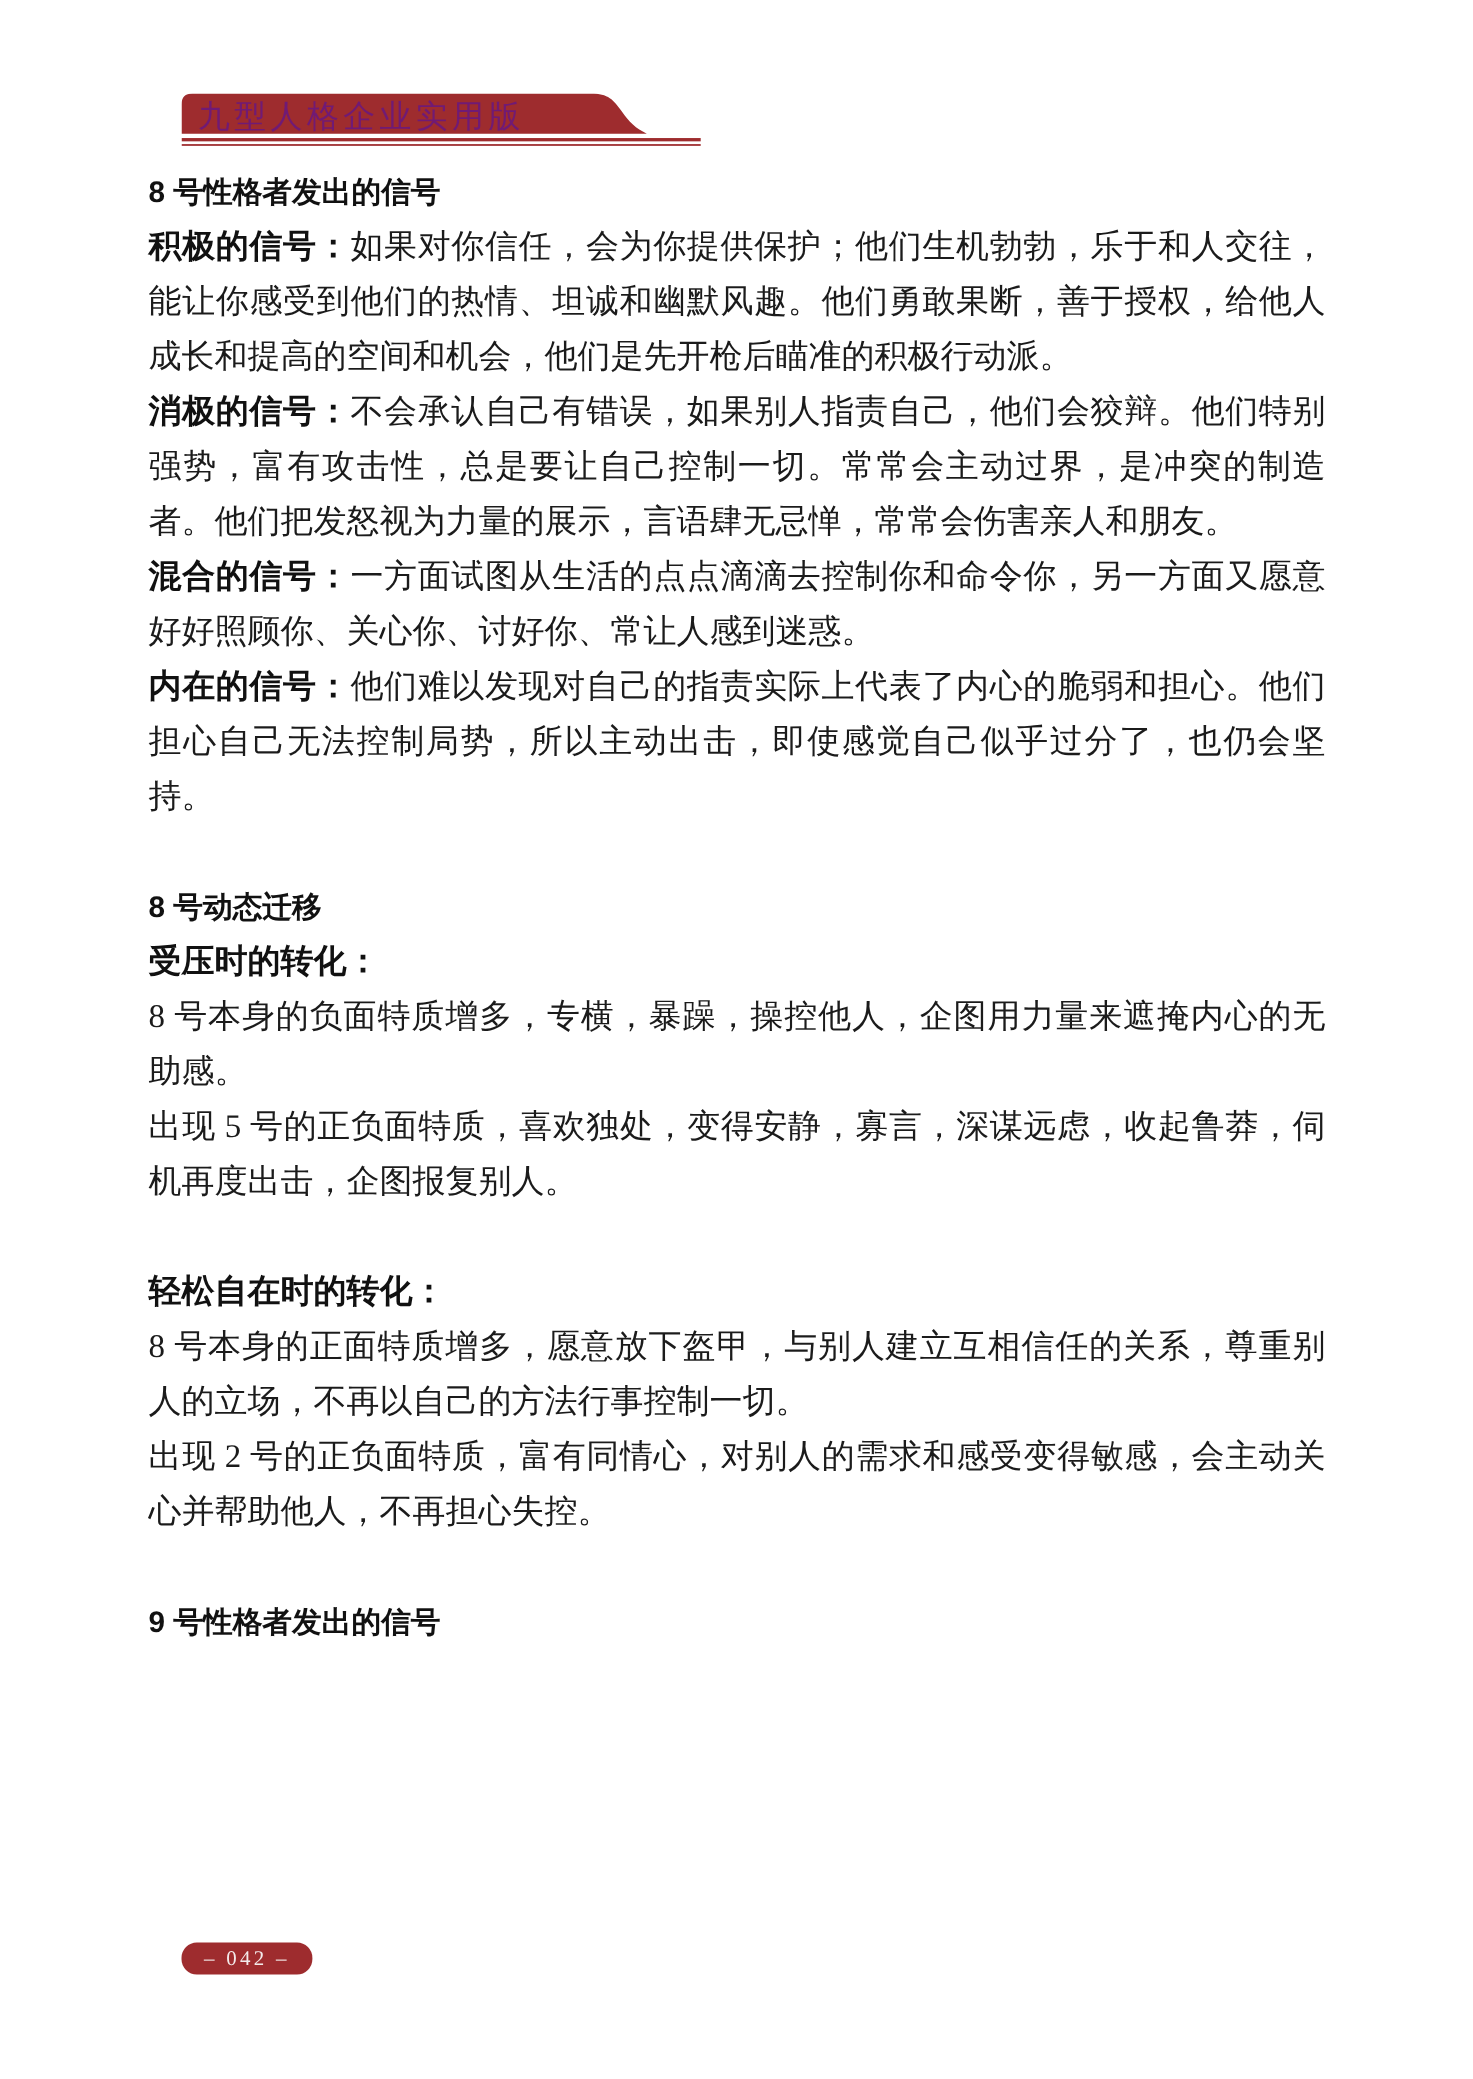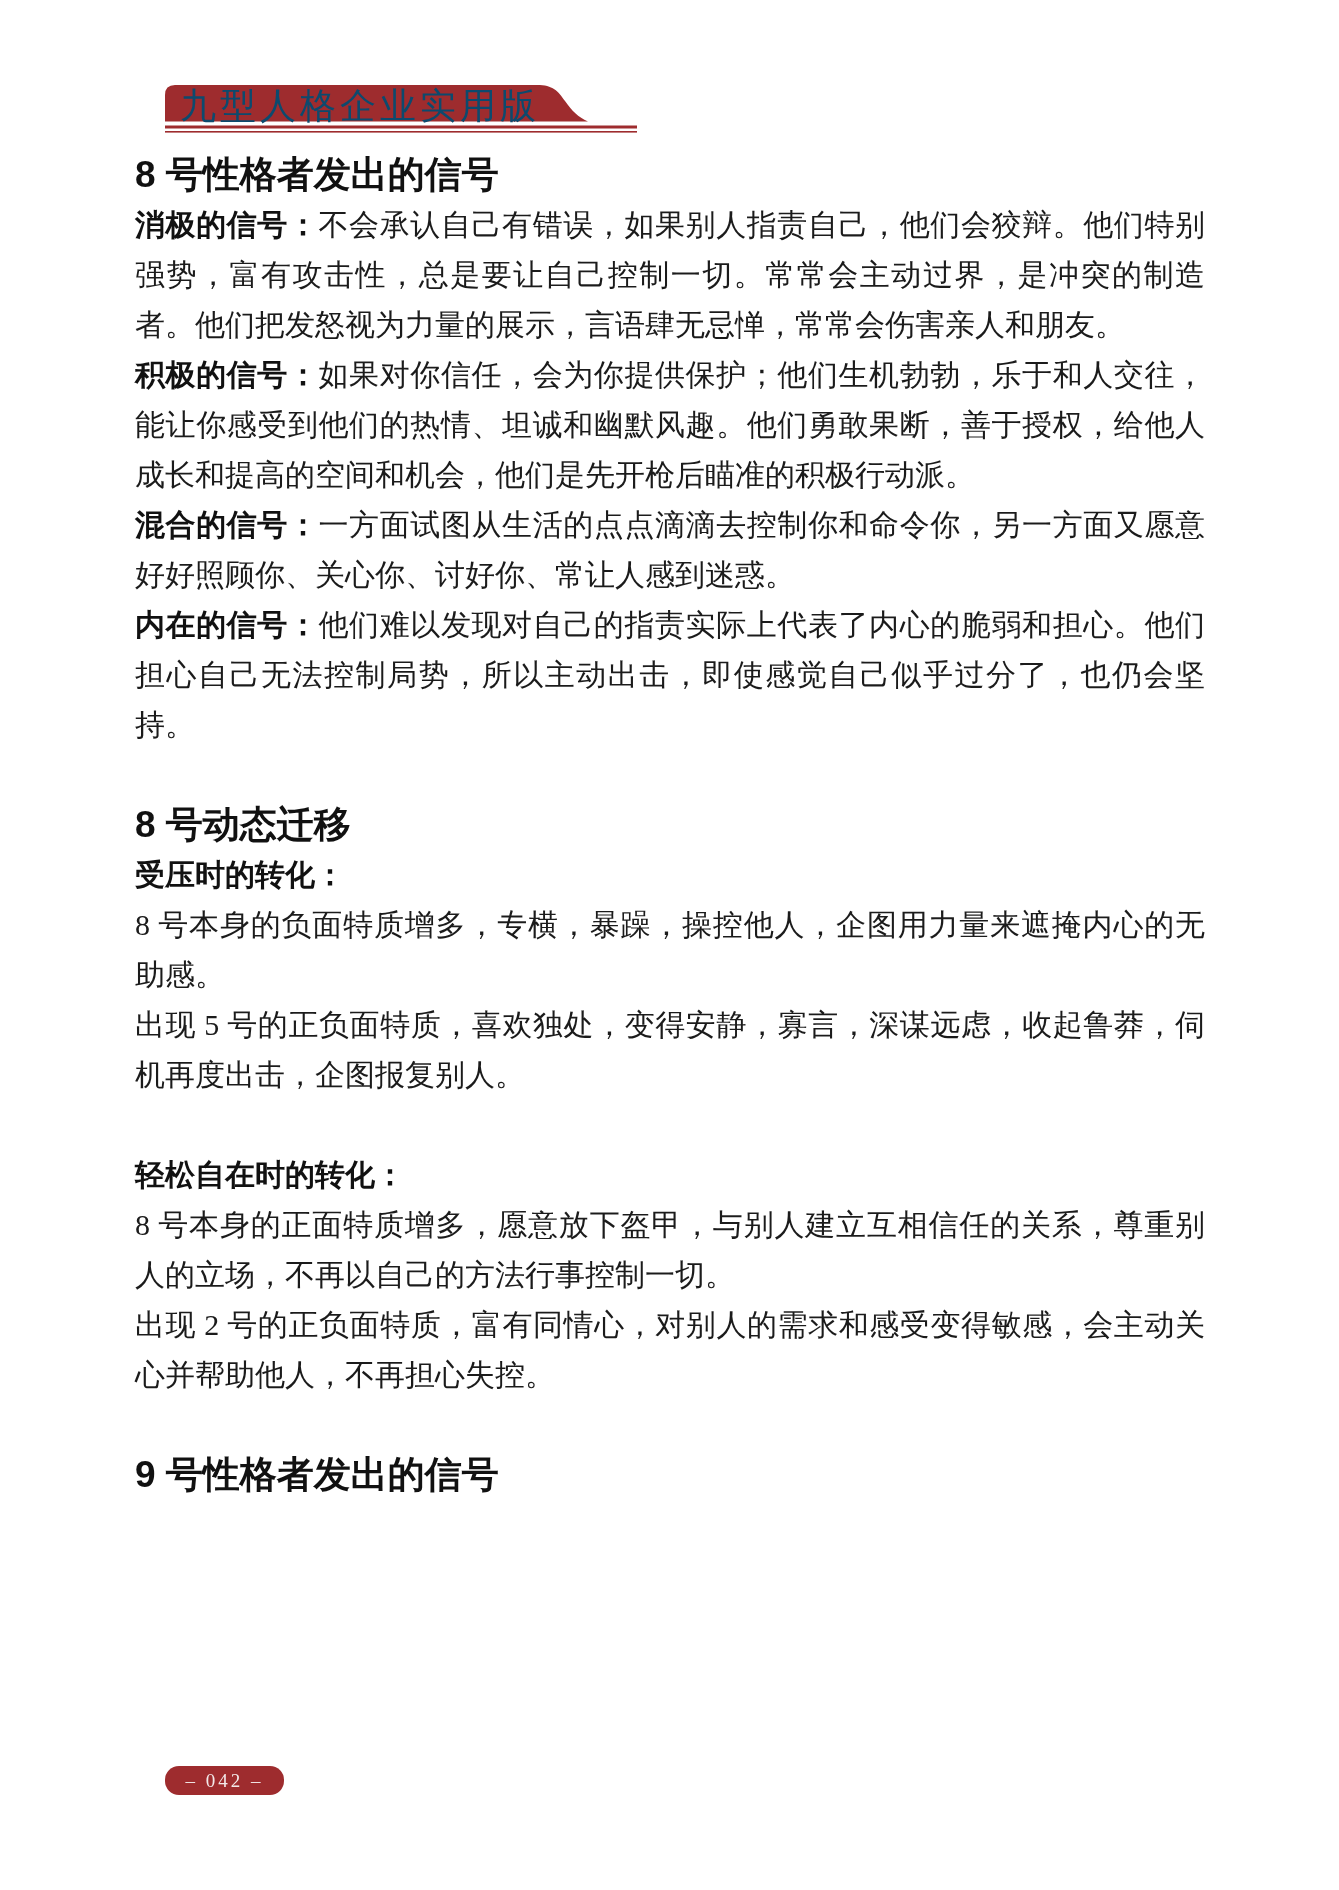--- a/index.html
+++ b/index.html
@@ -10,39 +10,39 @@
     overflow:hidden;
     font-family:"Liberation Serif", serif;
   }
   
   .banner-wrap{
     position:absolute;left:165px;top:85px;width:478px;height:50px;
   }
   .banner-wrap svg{position:absolute;left:0;top:0;display:block;}
   .banner-title{
     position:absolute;left:15px;top:5px;
-    font-size:36px;line-height:32px;
+    font-size:29px;line-height:32px;
     letter-spacing:4px;
-    color:#0c4a6e;
+    color:#701a75;
     white-space:nowrap;
     font-family:"Liberation Serif", serif;
   }
   
   .content{
     position:absolute;left:135px;top:150px;width:1070px;
     font-size:30px;line-height:50px;
     color:#1b1b1b;
     text-align:justify;
     text-justify:inter-ideograph;
   }
   .content p, .content h2{margin:0;padding:0;}
   .heading{
     font-family:"Liberation Sans", sans-serif;
     font-weight:bold;
-    font-size:37px;line-height:50px;
+    font-size:27px;line-height:50px;
     color:#111;
     text-align:left;
   }
   .lbl{
     font-family:"Liberation Sans", sans-serif;
     font-weight:bold;
     color:#111;
   }
   .gap{margin-top:50px !important;}
   
@@ -68,23 +68,23 @@
       <rect x="0" y="40.5" width="472" height="3" fill="#9e2c2e"></rect>
       <rect x="0" y="46" width="472" height="1.6" fill="#9e2c2e"></rect>
     </svg>
     <div class="banner-title">九型人格企业实用版</div>
   </div>
 
   <div class="content">
 
     <h2 class="heading">8 号性格者发出的信号</h2>
 
+    <p class="para"><b class="lbl">积极的信号：</b><span>如果对你信任，会为你提供保护；他们生机勃勃，乐于和人交往，能让你感受到他们的热情、坦诚和幽默风趣。他们勇敢果断，善于授权，给他人成长和提高的空间和机会，他们是先开枪后瞄准的积极行动派。</span></p>
+
     <p class="para"><b class="lbl">消极的信号：</b><span>不会承认自己有错误，如果别人指责自己，他们会狡辩。他们特别强势，富有攻击性，总是要让自己控制一切。常常会主动过界，是冲突的制造者。他们把发怒视为力量的展示，言语肆无忌惮，常常会伤害亲人和朋友。</span></p>
-
-    <p class="para"><b class="lbl">积极的信号：</b><span>如果对你信任，会为你提供保护；他们生机勃勃，乐于和人交往，能让你感受到他们的热情、坦诚和幽默风趣。他们勇敢果断，善于授权，给他人成长和提高的空间和机会，他们是先开枪后瞄准的积极行动派。</span></p>
 
     <p class="para"><b class="lbl">混合的信号：</b><span>一方面试图从生活的点点滴滴去控制你和命令你，另一方面又愿意好好照顾你、关心你、讨好你、常让人感到迷惑。</span></p>
 
     <p class="para"><b class="lbl">内在的信号：</b><span>他们难以发现对自己的指责实际上代表了内心的脆弱和担心。他们担心自己无法控制局势，所以主动出击，即使感觉自己似乎过分了，也仍会坚持。</span></p>
 
     <h2 class="heading gap">8 号动态迁移</h2>
 
     <p class="para"><b class="lbl">受压时的转化：</b></p>
 
     <p class="para"><span>8 号本身的负面特质增多，专横，暴躁，操控他人，企图用力量来遮掩内心的无助感。</span></p>

